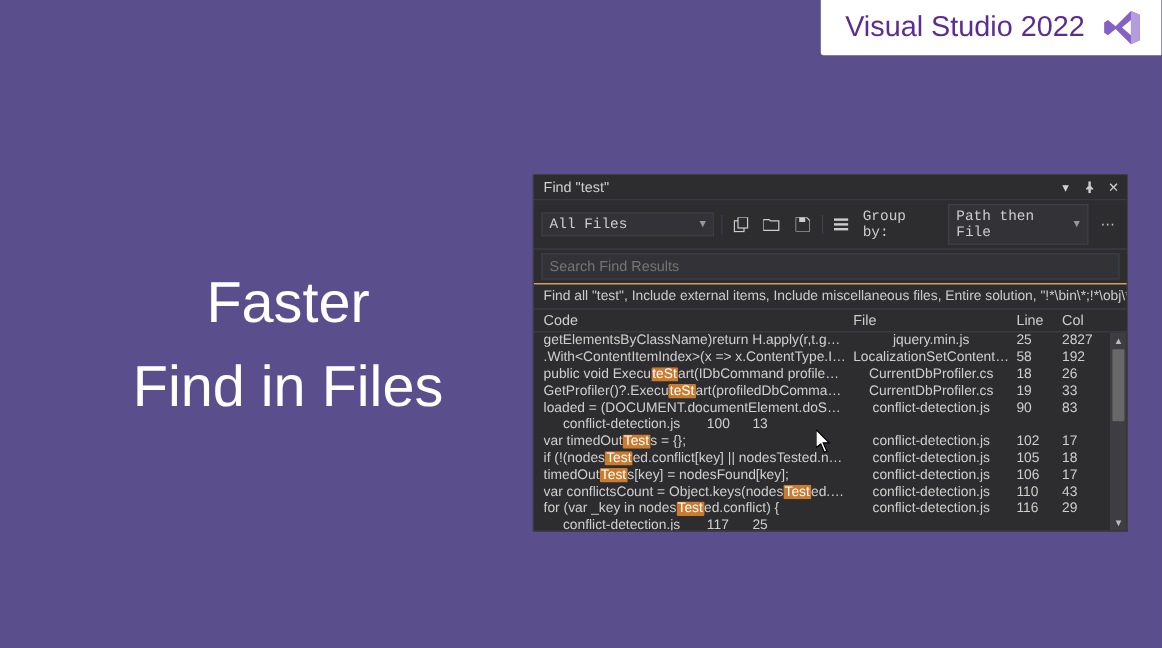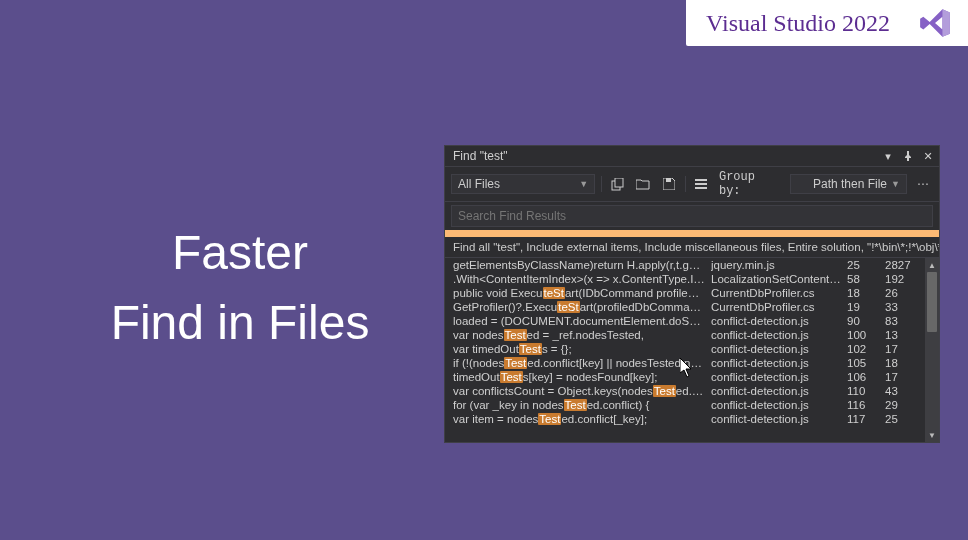--- a/index.html
+++ b/index.html
@@ -3,23 +3,22 @@
 <meta charset="utf-8">
 <style>
   * { box-sizing: border-box; margin: 0; padding: 0; }
   html, body { width: 968px; height: 540px; overflow: hidden; font-family: "Segoe UI", Arial, sans-serif; }
   body { background: #5b4e8c; position: relative; }
 
   
   .vs-badge {
     position: absolute; top: 0; right: 0;
     background: #fff; padding: 6px 16px 6px 20px;
-    display: flex; align-items: center; gap: 28px;
+    display: flex; align-items: center; gap: 14px;
     border-bottom-left-radius: 2px;
-    font-family: Liberation Serif, serif;
   }
   .vs-badge-text { color: #5c2d91; font-size: 24px; font-weight: 400; }
   .vs-logo { width: 34px; height: 34px; display: flex; align-items: center; justify-content: center; }
 
   
   .headline {
     position: absolute; left: 90px; top: 218px;
     color: #fff; font-weight: 300; font-size: 48px; line-height: 1.45;
     text-align: center; width: 300px;
   }
@@ -45,34 +44,35 @@
   .tb-icon { width: 14px; height: 14px; display: flex; align-items: center; justify-content: center; color: #d0d0d0; font-size: 11px; cursor: pointer; }
 
   .toolbar {
     display: flex; align-items: center; gap: 6px;
     padding: 3px 6px; background: #2d2d30; border-bottom: 1px solid #3f3f46;
   }
   .dropdown {
     background: #333337; border: 1px solid #3f3f46; color: #ccc;
     padding: 2px 6px; font-size: 12px; display: flex; align-items: center; justify-content: space-between;
     cursor: pointer;
+    font-family: Liberation Mono, monospace;
   }
   .dropdown .chev { color: #999; font-size: 9px; margin-left: 4px; }
   .dd-files { width: 148px; }
   .dd-path { width: 120px; justify-content: flex-end; }
   .tool-icon {
     width: 20px; height: 18px; display: flex; align-items: center; justify-content: center;
     color: #c0c0c0; cursor: pointer; font-size: 12px;
   }
   .tool-sep { width: 1px; height: 16px; background: #3f3f46; }
   .group-label { color: #ccc; font-size: 12px; padding: 0 2px; font-family: Liberation Mono, monospace; }
   .toolbar-right { margin-left: auto; display:flex; }
 
   .search-row {
-    padding: 3px 6px; border-bottom: 7px solid #fdba74;
+    padding: 3px 6px; border-bottom: 1px solid #fdba74;
   }
   .search-input {
     width: 100%; background: #333337; border: 1px solid #3f3f46;
     color: #aaa; padding: 3px 6px; font-size: 12px; outline: none;
   }
 
   .summary {
     padding: 4px 8px 4px 8px; color: #ccc; font-size: 11.5px;
     white-space: nowrap; overflow: hidden;
     border-bottom: 1px solid #3f3f46;
@@ -90,21 +90,21 @@
 
   .results {
     flex: 1; overflow: hidden; position: relative;
   }
   .results-inner { position: absolute; inset: 0 14px 0 0; }
   .row {
     display: flex; padding: 1px 0 1px 8px; font-size: 11.5px; color: #cfcfcf;
     white-space: nowrap;
   }
   .row .c-code { width: 258px; overflow: hidden; text-overflow: ellipsis; padding-right: 6px; }
-  .row .c-file { width: 136px; overflow: hidden; text-overflow: ellipsis; padding-right: 6px; }
+  .row .c-file { width: 136px; overflow: hidden; text-overflow: ellipsis; padding-right: 6px; text-align: center; }
   .row .c-line { width: 38px; }
   .row .c-col  { width: 34px; }
   .hl { background: #c97b2f; color: #fff; padding: 0 1px; border-radius: 1px; text-align: center; }
 
   
   .vscroll {
     position: absolute; top: 0; right: 0; bottom: 0; width: 14px;
     background: #3e3e42;
   }
   .vscroll .thumb {
@@ -193,20 +193,27 @@
       <span class="tool-icon">⋯</span>
     </div>
   </div>
 
   <div class="search-row">
     <input class="search-input" placeholder="Search Find Results" style="">
   </div>
 
   <div class="summary">Find all "test", Include external items, Include miscellaneous files, Entire solution, "!*\bin\*;!*\obj\*;!*\.</div>
 
+  <div class="results-head">
+    <div class="col-code">Code</div>
+    <div class="col-file">File</div>
+    <div class="col-line">Line</div>
+    <div class="col-col">Col</div>
+    <div class="scroll-gutter"></div>
+  </div>
 
   <div class="results">
     <div class="results-inner" id="results-inner">
         <div class="row">
           <div class="c-code">getElementsByClassName)return H.apply(r,t.getEle…</div>
           <div class="c-file">jquery.min.js</div>
           <div class="c-line">25</div>
           <div class="c-col">2827</div>
         </div>
         <div class="row">
@@ -227,21 +234,20 @@
           <div class="c-line">19</div>
           <div class="c-col">33</div>
         </div>
         <div class="row">
           <div class="c-code">loaded = (DOCUMENT.documentElement.doScroll ?…</div>
           <div class="c-file">conflict-detection.js</div>
           <div class="c-line">90</div>
           <div class="c-col">83</div>
         </div>
         <div class="row">
-          <div class="c-code">var nodes<span class="hl">Test</span>ed = _ref.nodesTested,</div>
           <div class="c-file">conflict-detection.js</div>
           <div class="c-line">100</div>
           <div class="c-col">13</div>
         </div>
         <div class="row">
           <div class="c-code">var timedOut<span class="hl">Test</span>s = {};</div>
           <div class="c-file">conflict-detection.js</div>
           <div class="c-line">102</div>
           <div class="c-col">17</div>
         </div>
@@ -263,21 +269,20 @@
           <div class="c-line">110</div>
           <div class="c-col">43</div>
         </div>
         <div class="row">
           <div class="c-code">for (var _key in nodes<span class="hl">Test</span>ed.conflict) {</div>
           <div class="c-file">conflict-detection.js</div>
           <div class="c-line">116</div>
           <div class="c-col">29</div>
         </div>
         <div class="row">
-          <div class="c-code">var item = nodes<span class="hl">Test</span>ed.conflict[_key];</div>
           <div class="c-file">conflict-detection.js</div>
           <div class="c-line">117</div>
           <div class="c-col">25</div>
         </div>
       </div>
     <div class="vscroll">
       <div class="arrow up">▲</div>
       <div class="thumb"></div>
       <div class="arrow down">▼</div>
     </div>

